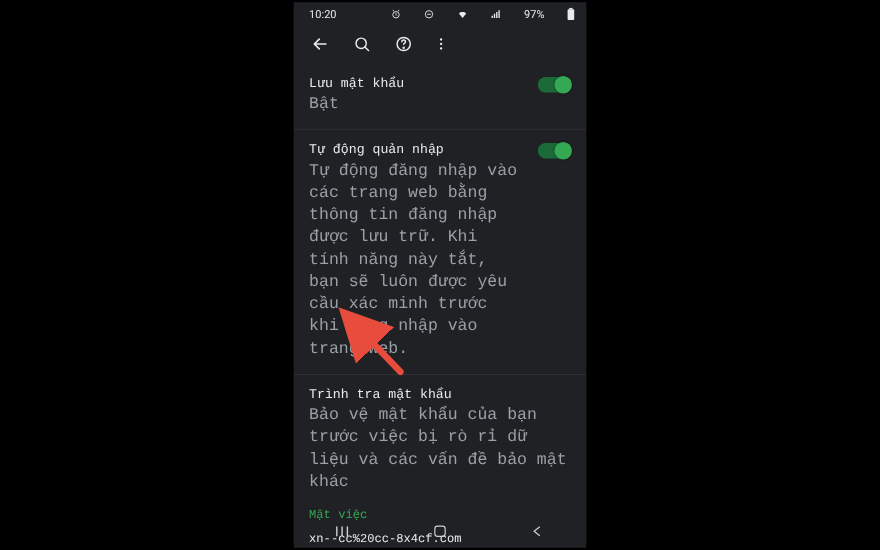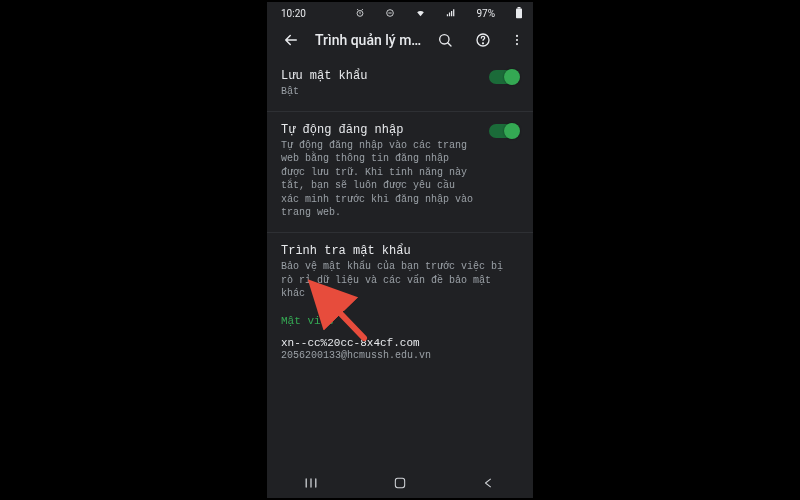--- a/index.html
+++ b/index.html
@@ -82,21 +82,21 @@
     padding: 6px 0 10px 0;
   }
   .row .txt { flex: 1; min-width: 0; }
   .row .ctl { margin-left: 10px; padding-top: 2px; }
   .ptitle {
     font-size: 12px;
     color: #e8eaed;
     line-height: 1.35;
   }
   .psub {
-    font-size: 10px;
+    font-size: 15px;
     color: #9aa0a6;
     line-height: 1.35;
     margin-top: 1px;
   }
   .divider {
     height: 1px;
     background: #3c4043;
     margin: 2px -14px 4px -14px;
     opacity: 0.5;
   }
@@ -202,21 +202,20 @@
         </span>
       </span>
     </div>
 
     <div class="appbar">
       <div class="iconbtn">
         <svg width="18" height="18" viewBox="0 0 24 24" fill="none" stroke="#e8eaed" stroke-width="2" stroke-linecap="round" stroke-linejoin="round">
             <path d="M19 12H5M11 18l-6-6 6-6"></path>
           </svg>
       </div>
-      <div class="title">Trình quản lý m…</div>
       <div class="iconbtn">
         <svg width="16" height="16" viewBox="0 0 24 24" fill="none" stroke="#e8eaed" stroke-width="2" stroke-linecap="round">
             <circle cx="11" cy="11" r="7"></circle>
             <path d="M21 21l-5-5"></path>
           </svg>
       </div>
       <div class="iconbtn">
         <svg width="16" height="16" viewBox="0 0 24 24" fill="none" stroke="#e8eaed" stroke-width="2" stroke-linecap="round">
             <circle cx="12" cy="12" r="9"></circle>
             <path d="M9.5 9a2.5 2.5 0 0 1 5 0c0 1.5-2.5 2-2.5 3.5"></path>
@@ -244,21 +243,21 @@
             <div class="track"></div>
               <div class="thumb"></div>
           </div>
         </div>
       </div>
 
       <div class="divider"></div>
 
       <div class="row">
         <div class="txt">
-          <div class="ptitle">Tự động đăng nhập</div>
+          <div class="ptitle">Tự động quản nhập</div>
           <div class="psub">Tự động đăng nhập vào các trang web bằng thông tin đăng nhập được lưu trữ. Khi tính năng này tắt, bạn sẽ luôn được yêu cầu xác minh trước khi đăng nhập vào trang web.</div>
         </div>
         <div class="ctl">
           <div class="switch">
             <div class="track"></div>
               <div class="thumb"></div>
           </div>
         </div>
       </div>
 

